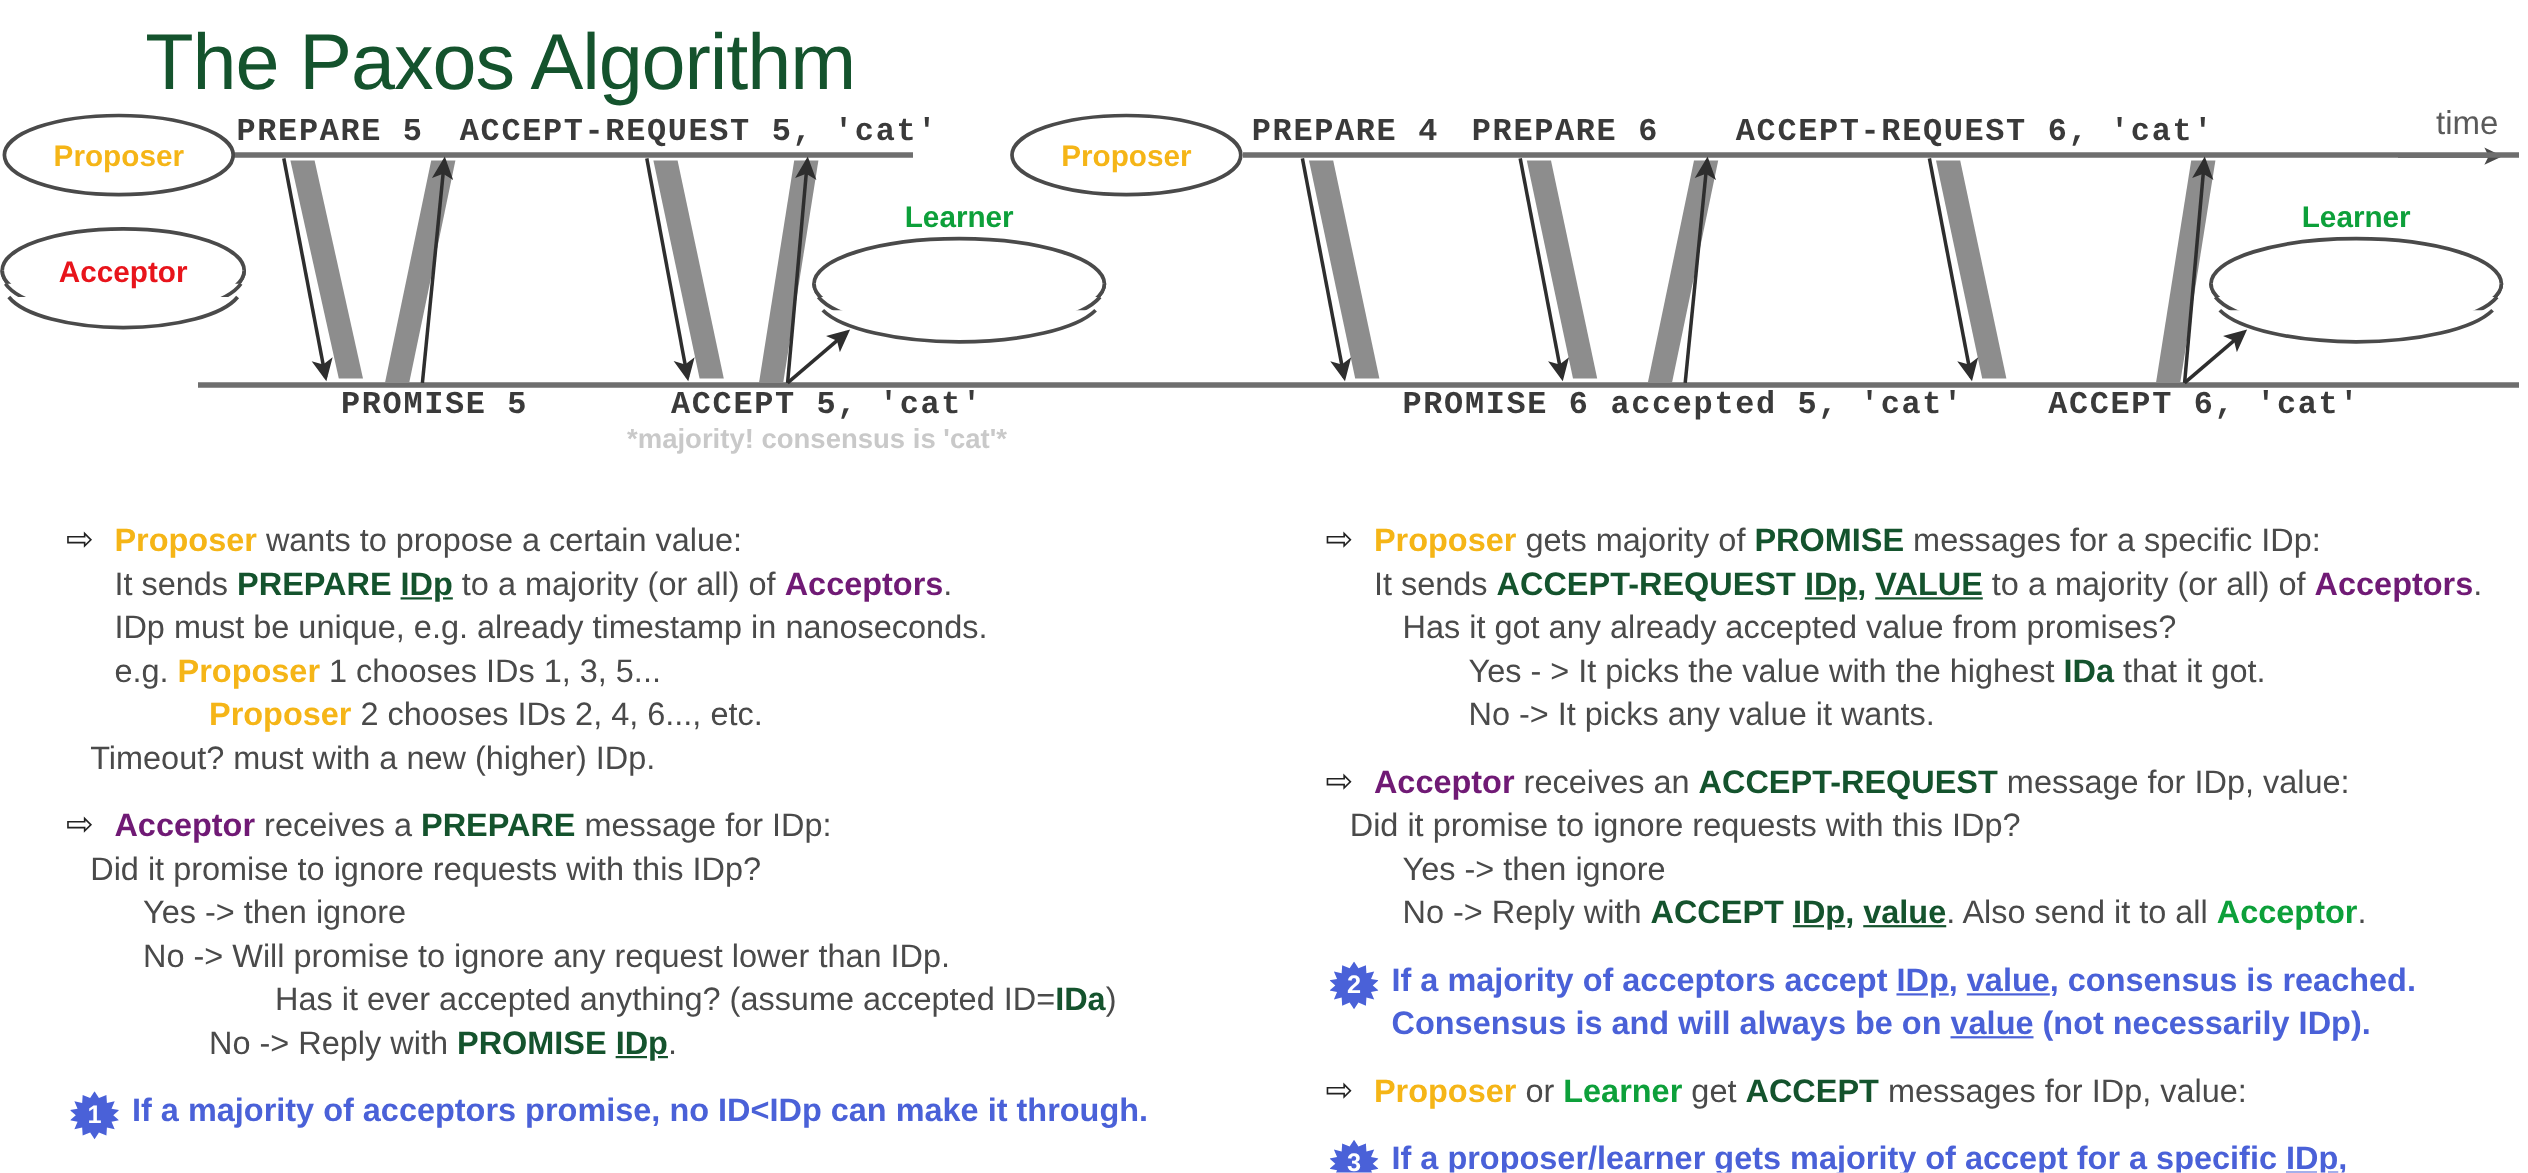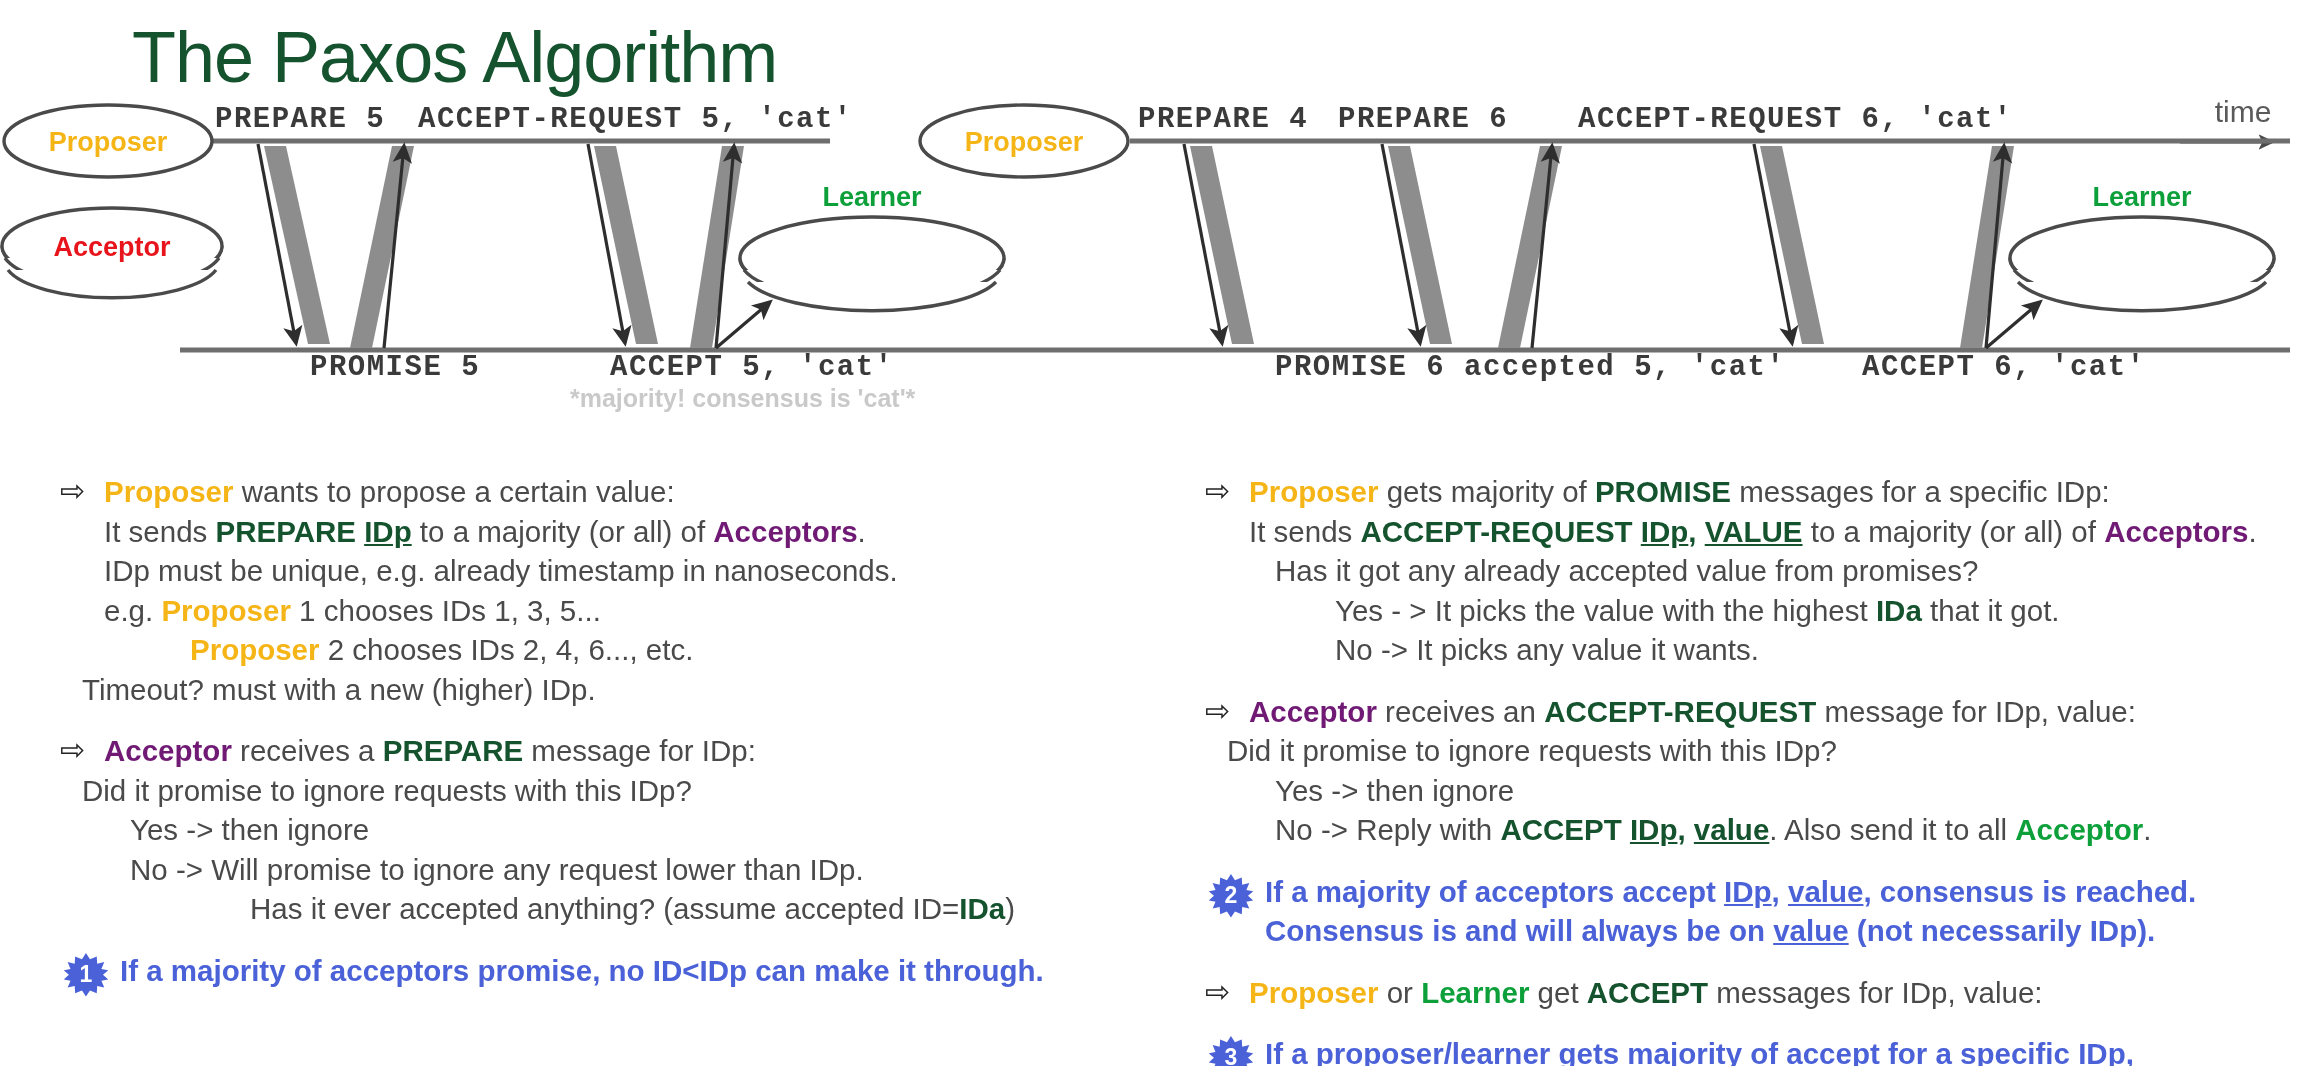--- a/index.html
+++ b/index.html
@@ -309,20 +309,23 @@
       </div>
       <div class="line i3">
         Yes -&gt; then ignore
       </div>
       <div class="line i3">
         No -&gt; Will promise to ignore any request lower than IDp.
       </div>
       <div class="line i5">
         Has it ever accepted anything? (assume accepted ID=<b>IDa</b>)
       </div>
+      <div class="line i4">
+        No -&gt; Reply with <b>PROMISE <u>IDp</u></b>.
+      </div>
     </div>
 
     <div class="callout">
       <span class="star-badge">
         <svg viewBox="0 0 44 44" width="44" height="44">
           <polygon fill="#4A61D8" points="22,0 26.3,6.6 33.6,3.6 34.1,11.5 41.7,9.7 38.6,17 46,18.4 40.3,23.4 46,28.4 38.6,29.8 41.7,37.1 34.1,35.3 33.6,43.2 26.3,40.2 22,46.8 17.7,40.2 10.4,43.2 9.9,35.3 2.3,37.1 5.4,29.8 -2,28.4 3.7,23.4 -2,18.4 5.4,17 2.3,9.7 9.9,11.5 10.4,3.6 17.7,6.6" transform="translate(0,-1.4) scale(0.93) translate(1.6,1.6)"></polygon>
           <text class="star-num" x="22" y="29" text-anchor="middle">1</text>
         </svg>
       </span>
       If a majority of acceptors promise, no ID&lt;IDp can make it through.

